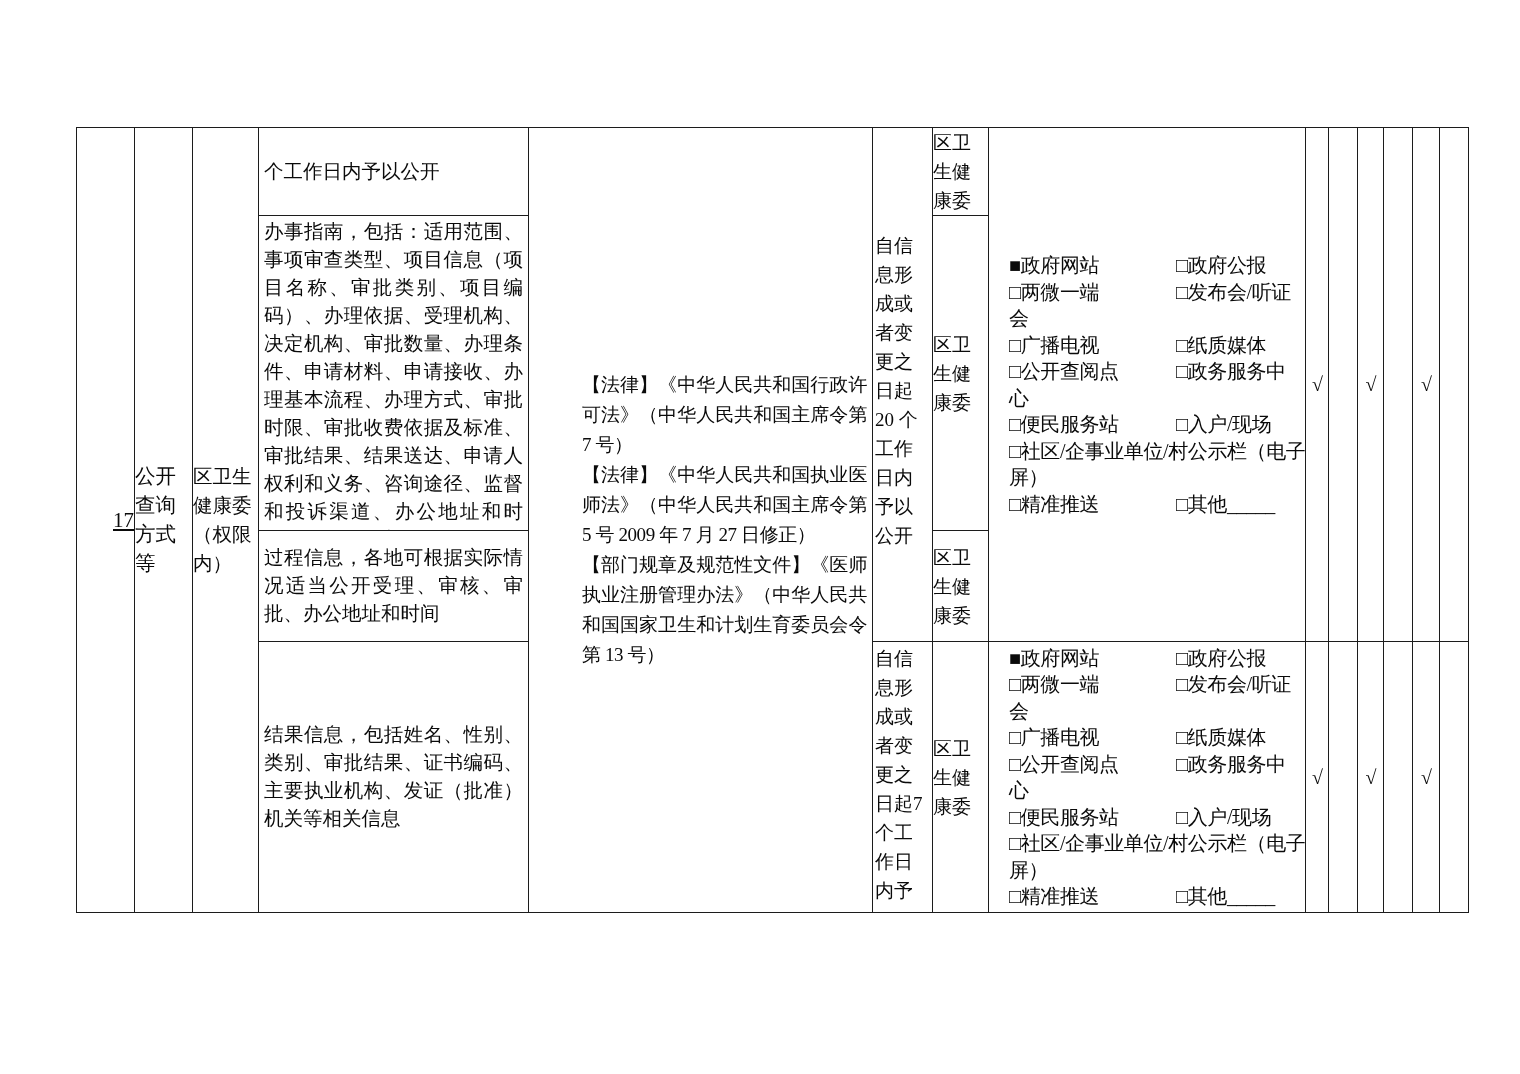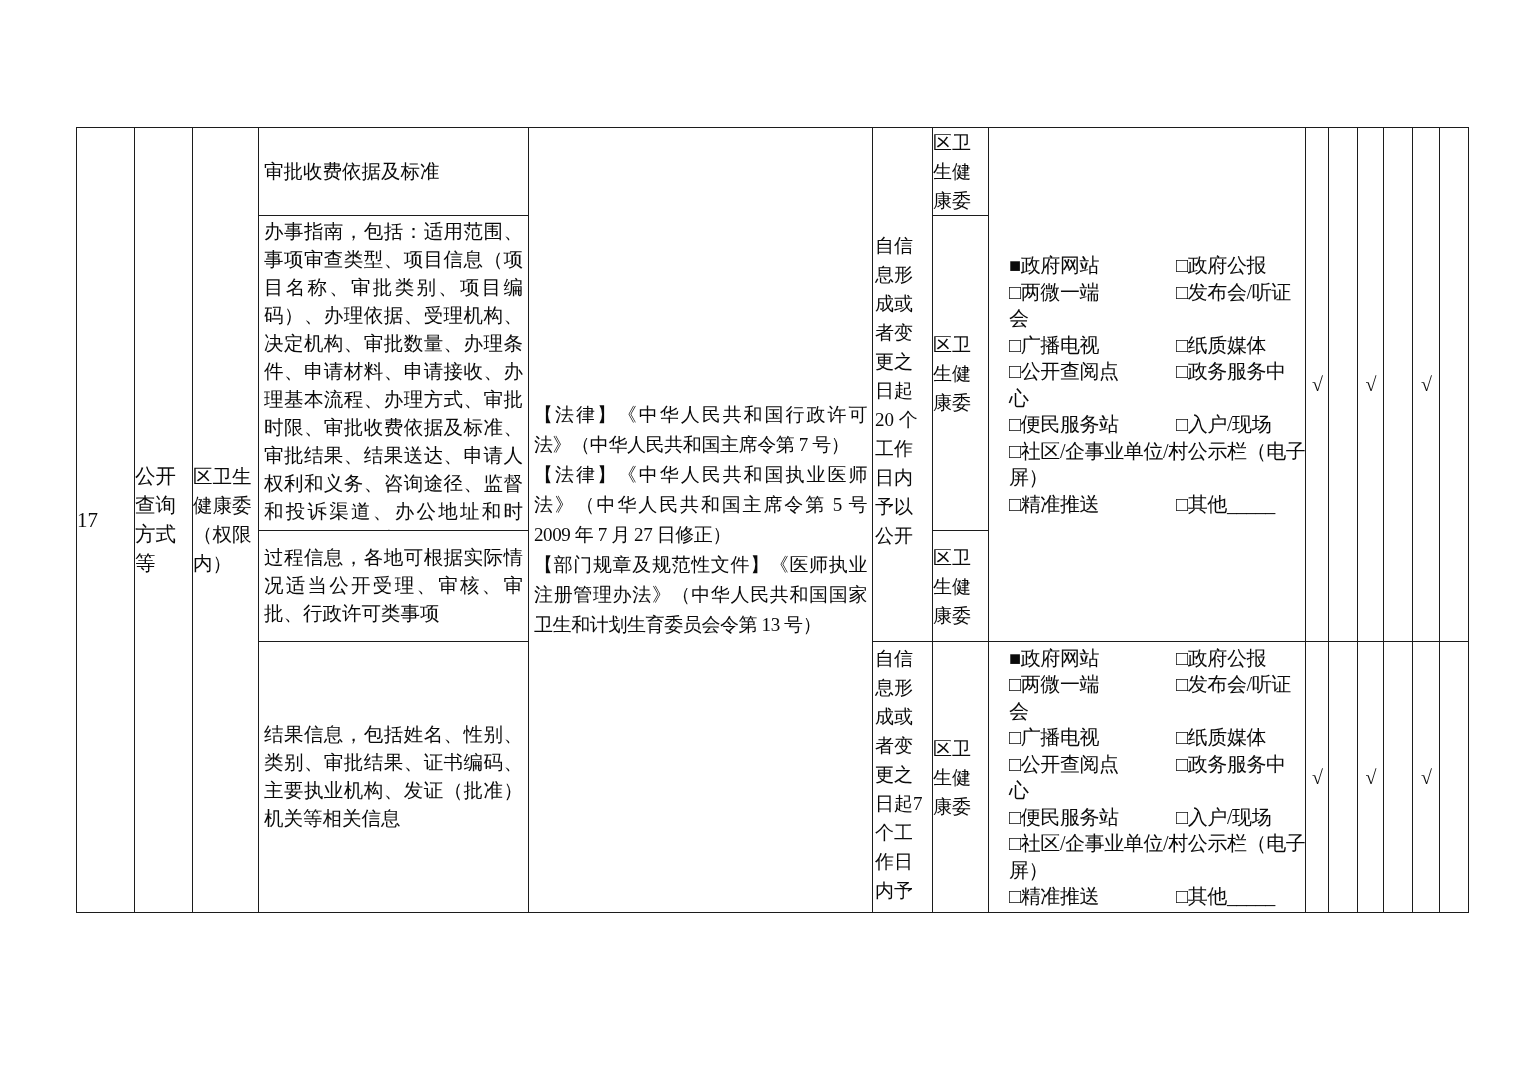--- a/index.html
+++ b/index.html
@@ -9,27 +9,27 @@
     overflow:hidden; margin:0 auto;
   }
   table.matrix {
     position:absolute; left:76px; top:127px;
     border-collapse:collapse; table-layout:fixed;
   }
   table.matrix td {
     border:1.5px solid #1c1c1c; vertical-align:middle; padding:0; overflow:hidden;
   }
   .clip { overflow:hidden; }
-  .c-num   { text-align:left; font-size:21px; }
+  .c-num   { text-align:right; font-size:21px;text-decoration:underline; }
   .c-cat   { font-size:20.5px; line-height:29px; padding:0 7px; }
   .c-item  { font-size:19.5px; line-height:29px; padding:0 2px; }
   .c-content { font-size:19.5px; line-height:28px; text-align:justify; }
   .c-content .clip { padding:2px 5px; }
   .c-legal { font-size:19px; line-height:30px; text-align:justify; letter-spacing:-0.4px; }
-  .c-legal .clip { padding:0 5px; }
+  .c-legal .clip { padding:0 5px;margin-left:48px; }
   .c-timing { font-size:19px; line-height:29px; }
   .c-timing .clip { padding:0 2px; }
   .c-unit { font-size:19px; line-height:29px; padding:0 6px; }
   .c-channels { font-size:20px; line-height:26.5px; letter-spacing:-0.4px; }
   .ch-line { display:flex; white-space:nowrap;margin-left:20px; }
   .ch-l { min-width:167px; flex-shrink:0; }
   .ch-r { flex:1; }
   .c-check { text-align:center; font-size:20px; }
   .page-num {
     position:absolute; left:0; right:0; top:948px; text-align:center;
@@ -64,21 +64,21 @@
       <td class="c-num" rowspan="4">
         <span>17</span>
       </td>
       <td class="c-cat" rowspan="4">
         <span>公开查询方式等</span>
       </td>
       <td class="c-item" rowspan="4">
         <span>区卫生健康委（权限内）</span>
       </td>
       <td class="c-content">
-        <div class="clip" style="max-height:80px;">审批收费依据及标准</div>
+        <div class="clip" style="max-height:80px;">个工作日内予以公开</div>
       </td>
       <td class="c-legal" rowspan="4">
         <div class="clip" style="max-height:774px;">
           <div>【法律】《中华人民共和国行政许可法》（中华人民共和国主席令第 7 号）</div>
           <div>【法律】《中华人民共和国执业医师法》（中华人民共和国主席令第 5 号 2009 年 7 月 27 日修正）</div>
           <div>【部门规章及规范性文件】《医师执业注册管理办法》（中华人民共和国国家卫生和计划生育委员会令第 13 号）</div>
         </div>
       </td>
       <td class="c-timing" rowspan="3">
         <div class="clip" style="max-height:504px;margin-top:12px;">自信息形成或者变更之日起20 个工作日内予以公开</div>
@@ -150,21 +150,21 @@
       <td class="c-content">
         <div class="clip" style="max-height:310px;">办事指南，包括：适用范围、事项审查类型、项目信息（项目名称、审批类别、项目编码）、办理依据、受理机构、决定机构、审批数量、办理条件、申请材料、申请接收、办理基本流程、办理方式、审批时限、审批收费依据及标准、审批结果、结果送达、申请人权利和义务、咨询途径、监督和投诉渠道、办公地址和时间、公开查询方式等</div>
       </td>
       <td class="c-unit">
         <span>区卫生健康委</span>
       </td>
     </tr>
 
     <tr style="height:111px;">
       <td class="c-content">
-        <div class="clip" style="max-height:106px;">过程信息，各地可根据实际情况适当公开受理、审核、审批、行政许可类事项</div>
+        <div class="clip" style="max-height:106px;">过程信息，各地可根据实际情况适当公开受理、审核、审批、办公地址和时间</div>
       </td>
       <td class="c-unit">
         <span>区卫生健康委</span>
       </td>
     </tr>
 
     <tr style="height:271px;">
       <td class="c-content">
         <div class="clip" style="max-height:266px;">结果信息，包括姓名、性别、类别、审批结果、证书编码、主要执业机构、发证（批准）机关等相关信息</div>
       </td>

